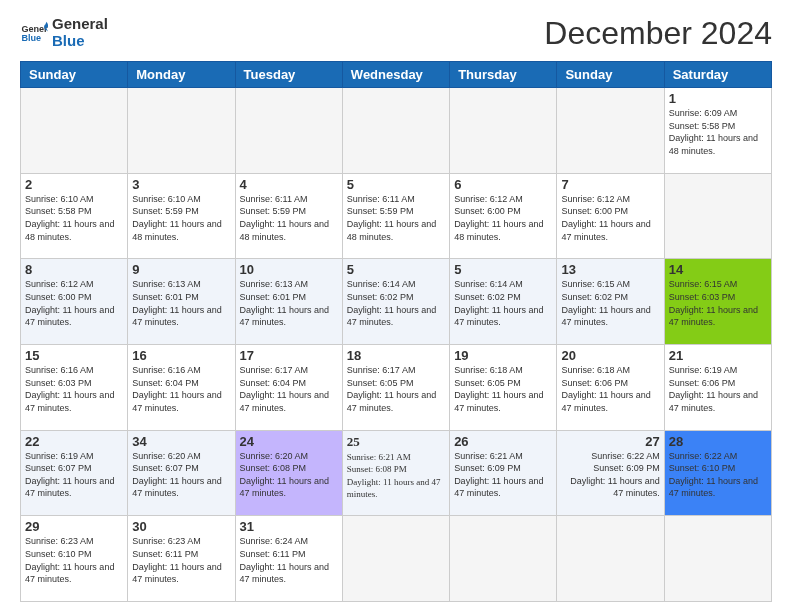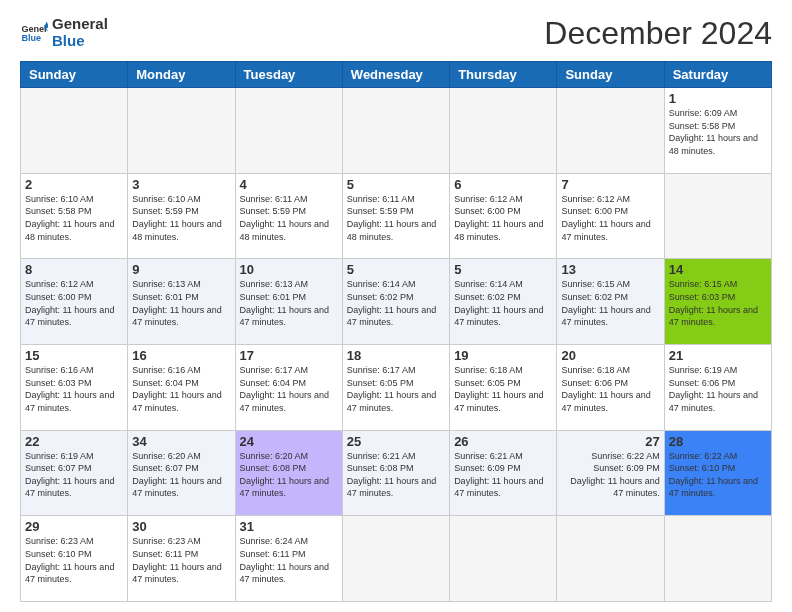--- a/index.html
+++ b/index.html
@@ -226,21 +226,21 @@
             <div class="day-info">Sunrise: 6:19 AM<br>Sunset: 6:07 PM<br>Daylight: 11 hours and 47 minutes.</div>
           </td>
           <td style="background: rgb(240, 244, 250);">
             <span class="day-num">34</span>
             <div class="day-info">Sunrise: 6:20 AM<br>Sunset: 6:07 PM<br>Daylight: 11 hours and 47 minutes.</div>
           </td>
           <td style="background: #c4b5fd;">
             <span class="day-num">24</span>
             <div class="day-info">Sunrise: 6:20 AM<br>Sunset: 6:08 PM<br>Daylight: 11 hours and 47 minutes.</div>
           </td>
-          <td style="background: rgb(240, 244, 250);">
+          <td style="background: rgb(240, 244, 250); font-family: Liberation Serif, serif;">
             <span class="day-num">25</span>
             <div class="day-info">Sunrise: 6:21 AM<br>Sunset: 6:08 PM<br>Daylight: 11 hours and 47 minutes.</div>
           </td>
           <td style="background: rgb(240, 244, 250);">
             <span class="day-num">26</span>
             <div class="day-info">Sunrise: 6:21 AM<br>Sunset: 6:09 PM<br>Daylight: 11 hours and 47 minutes.</div>
           </td>
           <td style="background: rgb(240, 244, 250); text-align: right;">
             <span class="day-num">27</span>
             <div class="day-info">Sunrise: 6:22 AM<br>Sunset: 6:09 PM<br>Daylight: 11 hours and 47 minutes.</div>

